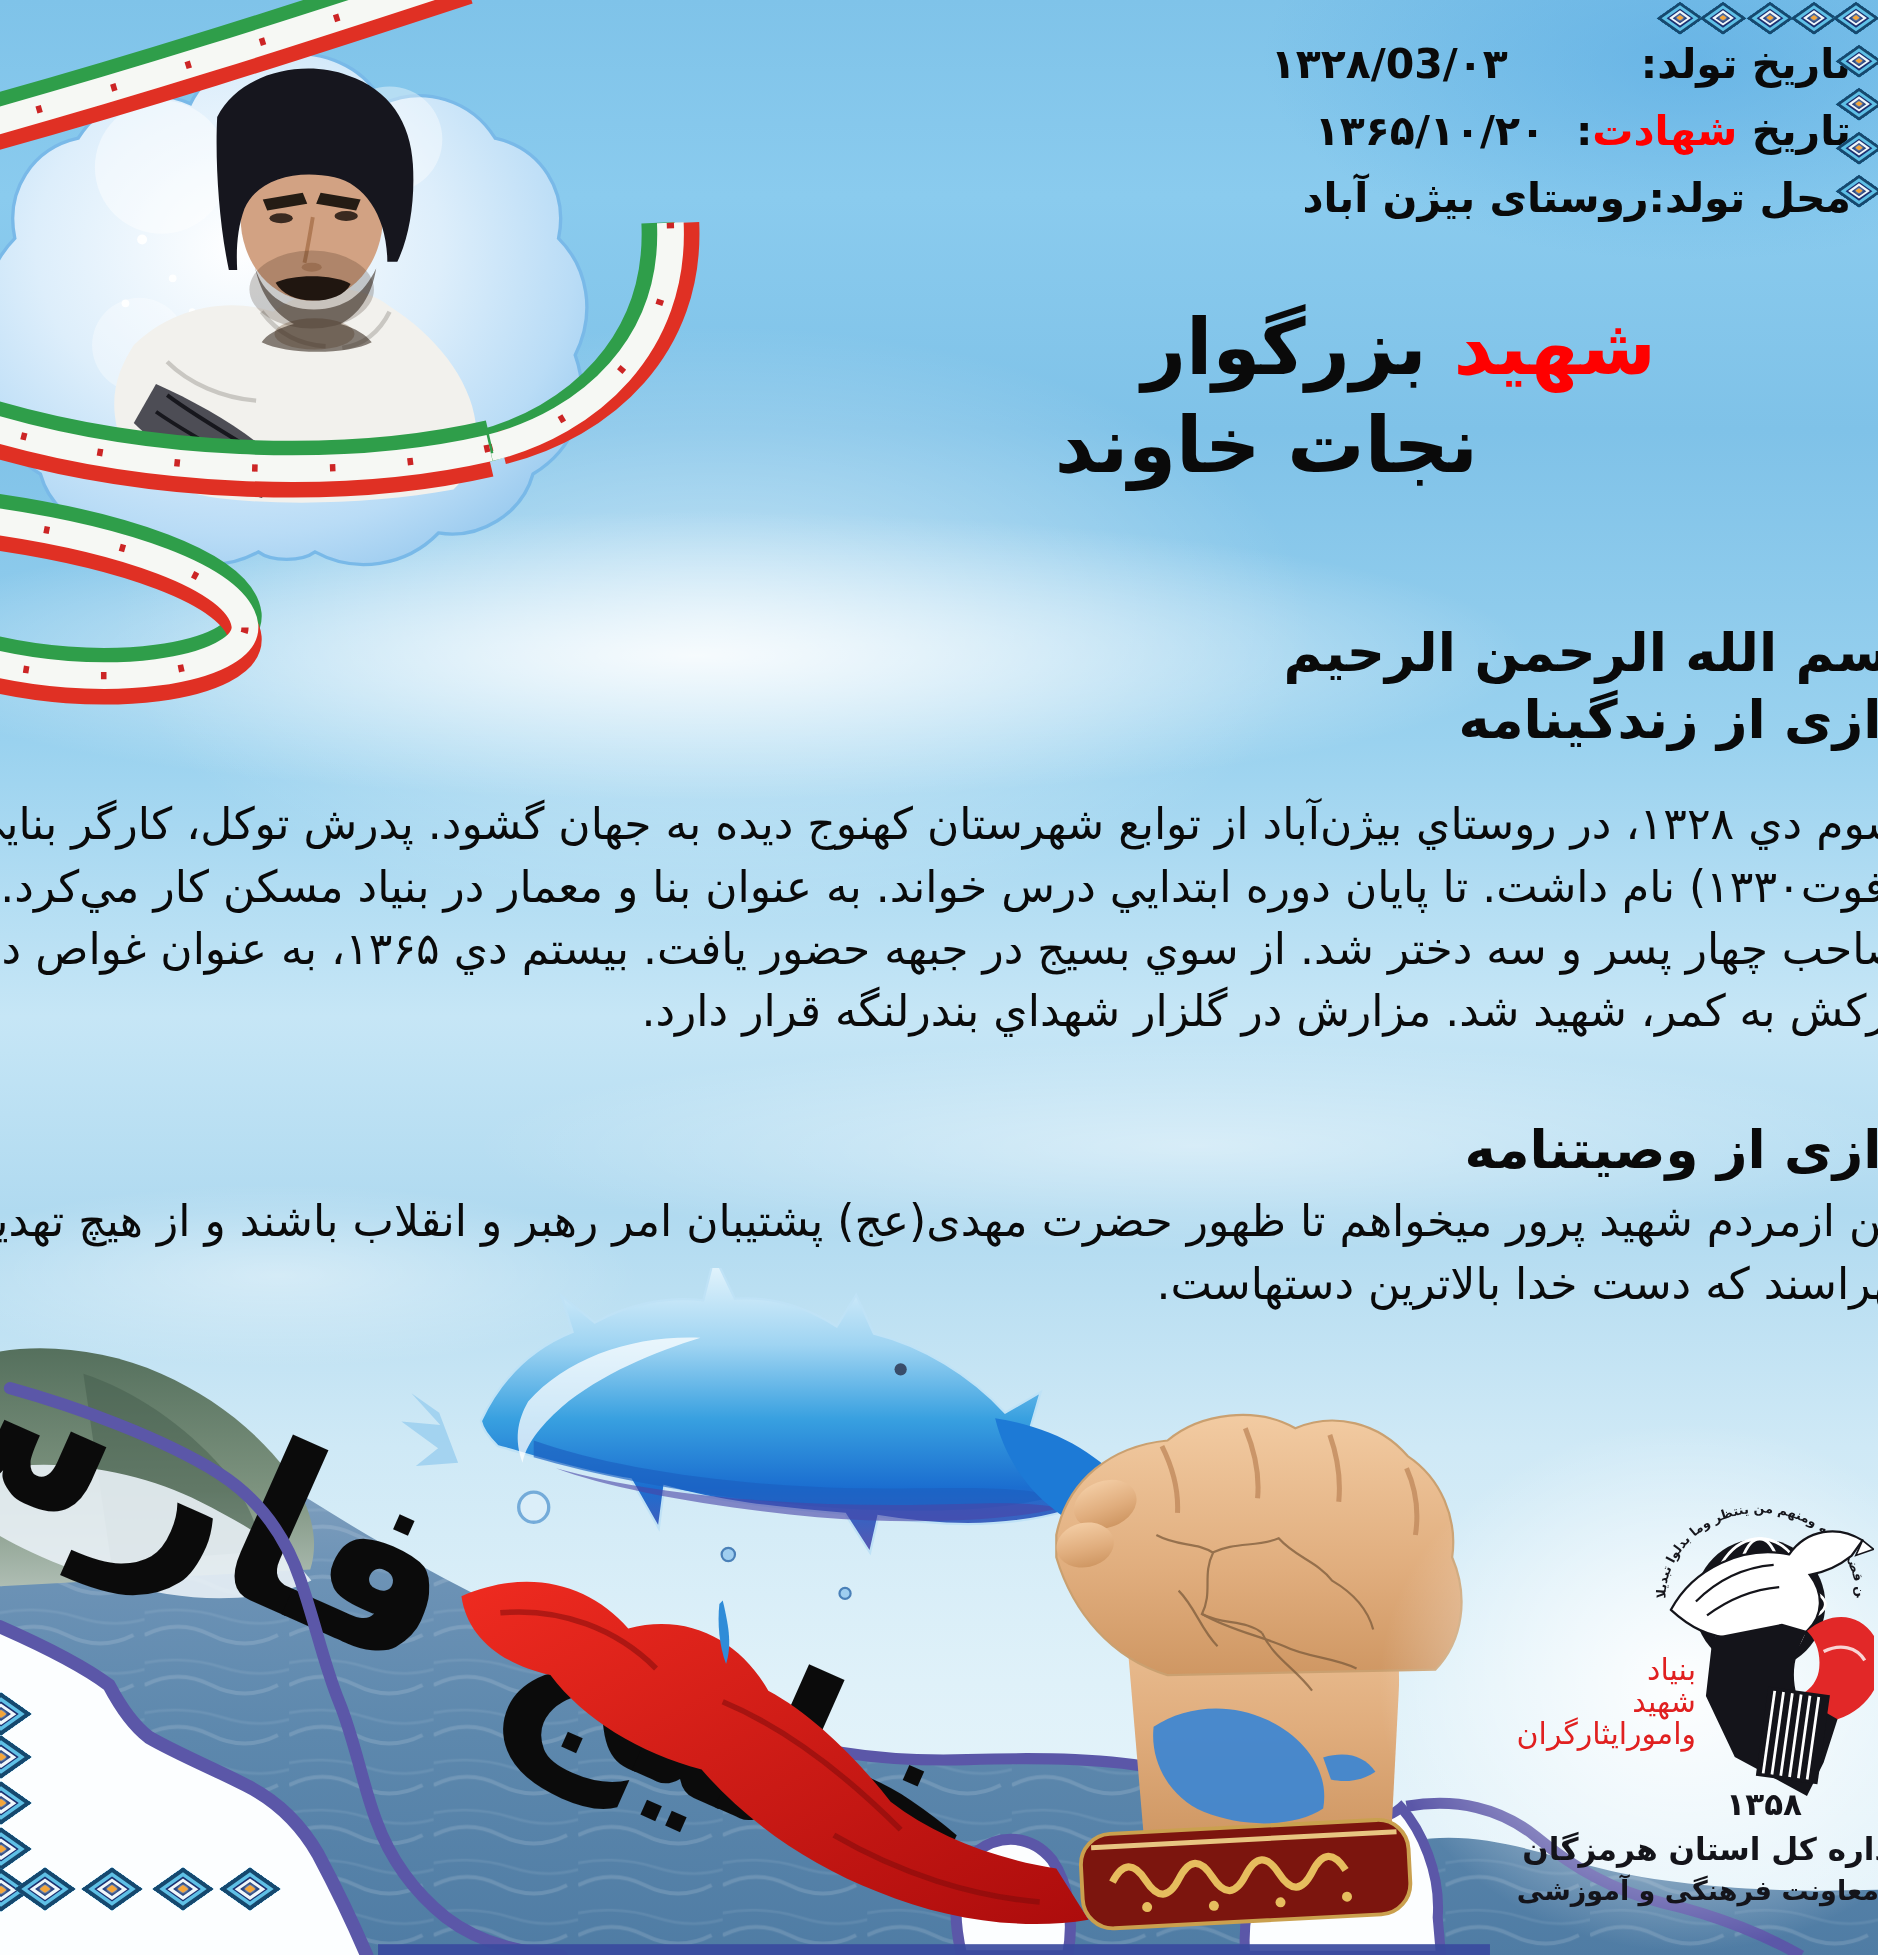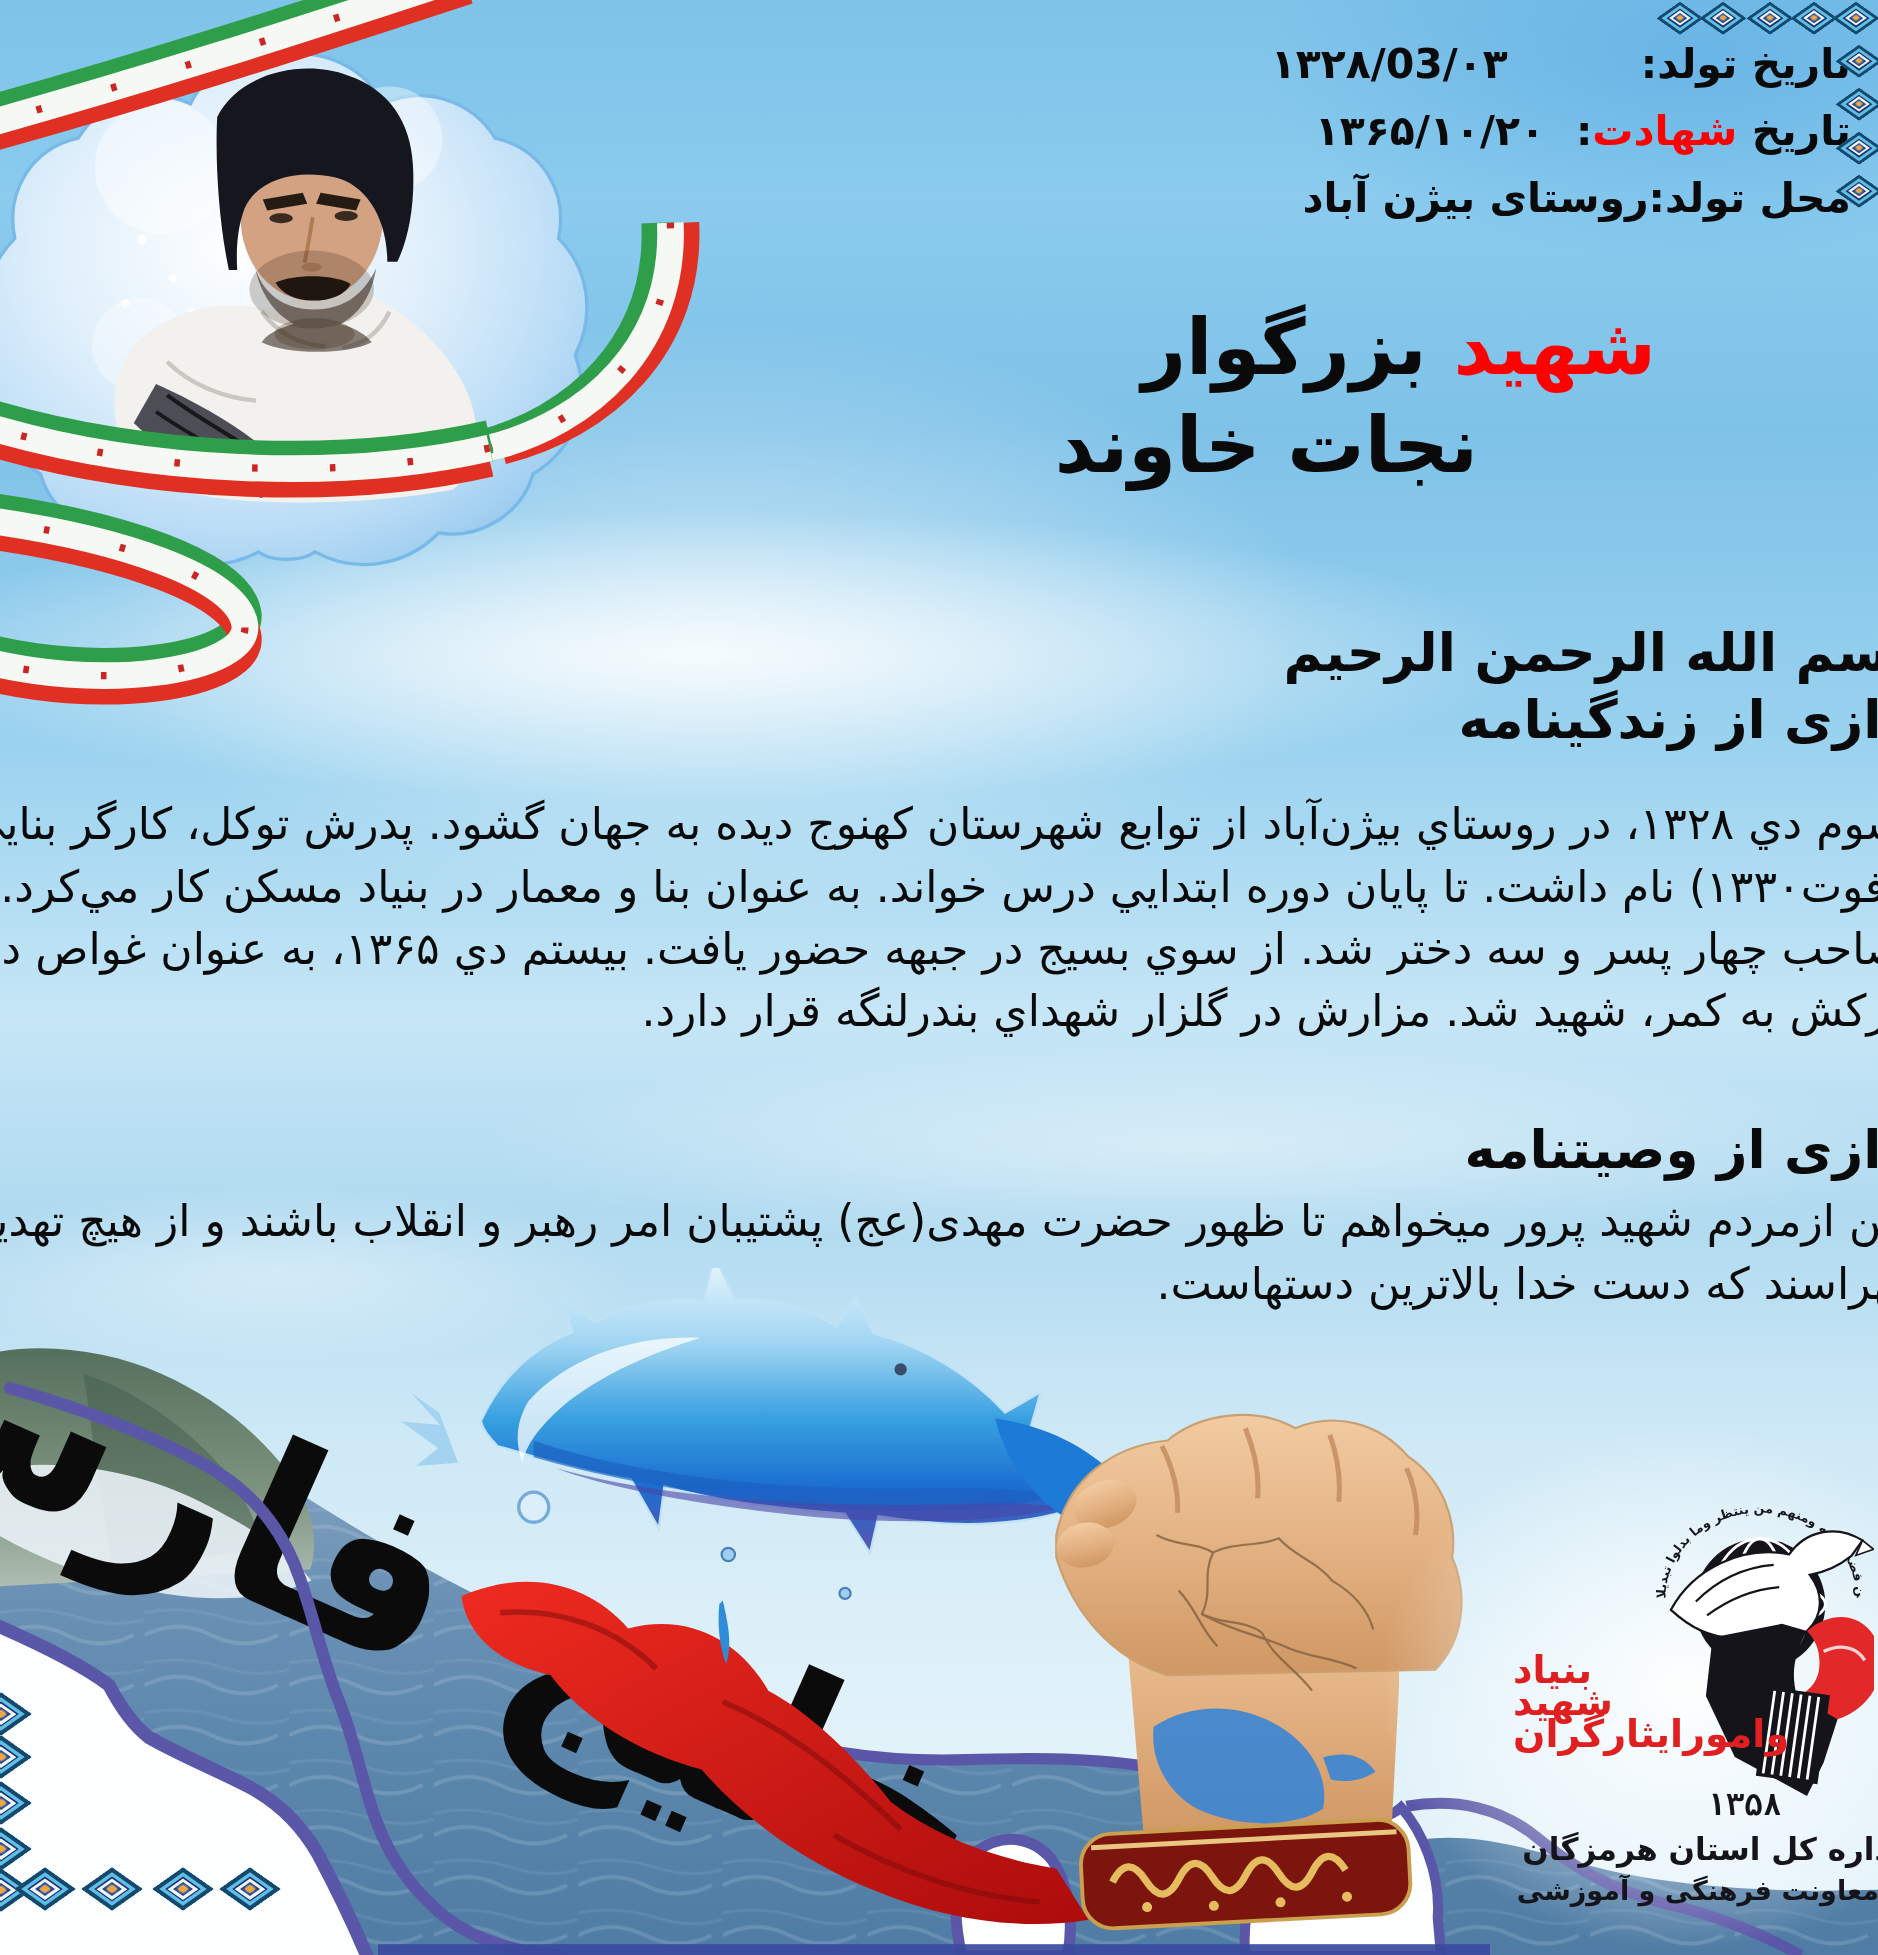--- a/index.html
+++ b/index.html
@@ -52,23 +52,23 @@
 
   
   .rg{fill:none;stroke:#2f9e4a;stroke-width:60;transform:translate(0,-20px);}
   .rw{fill:none;stroke:#f6f8f4;stroke-width:48;}
   .rr{fill:none;stroke:#e03024;stroke-width:60;transform:translate(0,22px);}
   .rgx{fill:none;stroke:#2f9e4a;stroke-width:60;transform:translate(-22px,0);}
   .rrx{fill:none;stroke:#e03024;stroke-width:60;transform:translate(22px,0);}
   .rd{fill:none;stroke:#cc2525;stroke-width:13;stroke-dasharray:10 130;}
 
   
-  .logo-red{left:1513px;top:1654px;width:183px;text-align:left;font-size:38px;line-height:32px;font-weight:700;color:#e02020;}
+  .logo-red{left:1513px;top:1654px;width:183px;text-align:right;font-size:30px;line-height:32px;font-weight:400;color:#e02020;}
   .logo-red div{white-space:nowrap;}
-  .logo-year{left:1707px;top:1786px;width:95px;text-align:left;font-size:31px;font-weight:700;color:#14141a;font-family:Liberation Mono, monospace;}
+  .logo-year{left:1707px;top:1786px;width:95px;text-align:right;font-size:31px;font-weight:700;color:#14141a;}
   .logo-org1{left:1534px;top:1831px;width:367px;text-align:center;font-size:31px;font-weight:700;color:#14141a;white-space:nowrap;}
   .logo-org2{left:1557px;top:1875px;width:322px;text-align:left;font-size:27px;font-weight:700;color:#14141a;white-space:nowrap;}
 </style>
 </head>
 <body>
 
 <div id="canvas">
 
   <div class="cloud c1"></div>
   <div class="cloud c2"></div>

